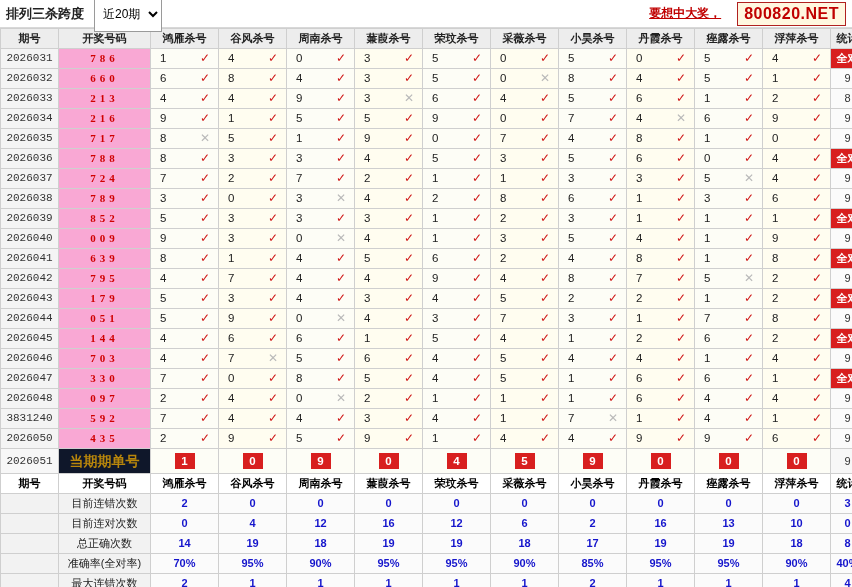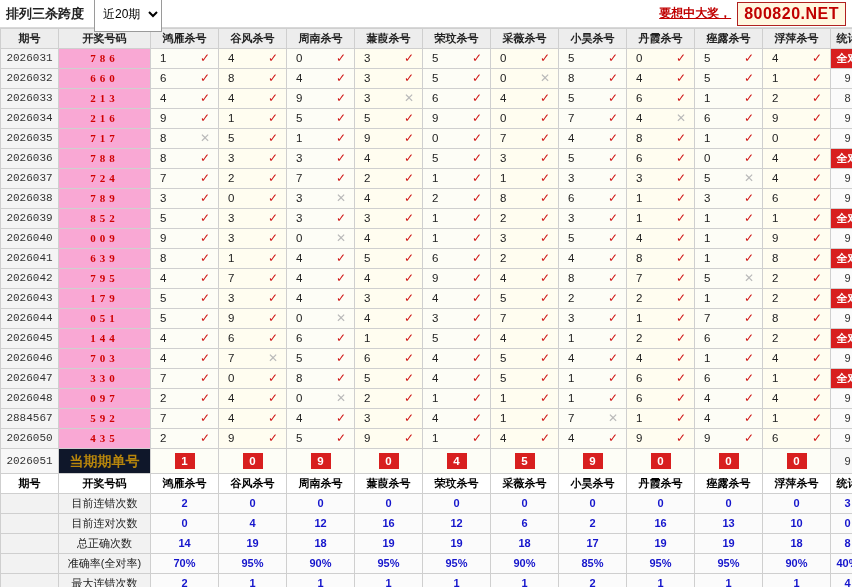--- a/index.html
+++ b/index.html
@@ -39,21 +39,21 @@
     border: 1px solid #9a9a9a;
     background: #fff;
     width: 68px;
     height: 36px;
   }
   .spacer { flex: 1; }
   .promo {
     color: #c00000;
     font-size: 12px;
     font-weight: bold;
-    margin-right: 6px;
+    margin-right: 16px;
     white-space: nowrap;
   }
   .domainbox {
     border: 1px solid #b02020;
     background: #fff7e0;
     color: #c00000;
     font-weight: bold;
     font-size: 16px;
     padding: 2px 6px;
     letter-spacing: 0.5px;
@@ -1375,21 +1375,21 @@
         </td>
         <td class="cell alt">
           <div class="cellin">
             <span class="killnum">4</span>
             <span class="mark ok">✓</span>
           </div>
         </td>
         <td class="stat">9</td>
       </tr>
       <tr>
-        <td class="issue">2884567</td>
+        <td class="issue">3831240</td>
         <td class="nums">592</td>
         <td class="cell">
           <div class="cellin">
             <span class="killnum">7</span>
             <span class="mark ok">✓</span>
           </div>
         </td>
         <td class="cell alt">
           <div class="cellin">
             <span class="killnum">4</span>

